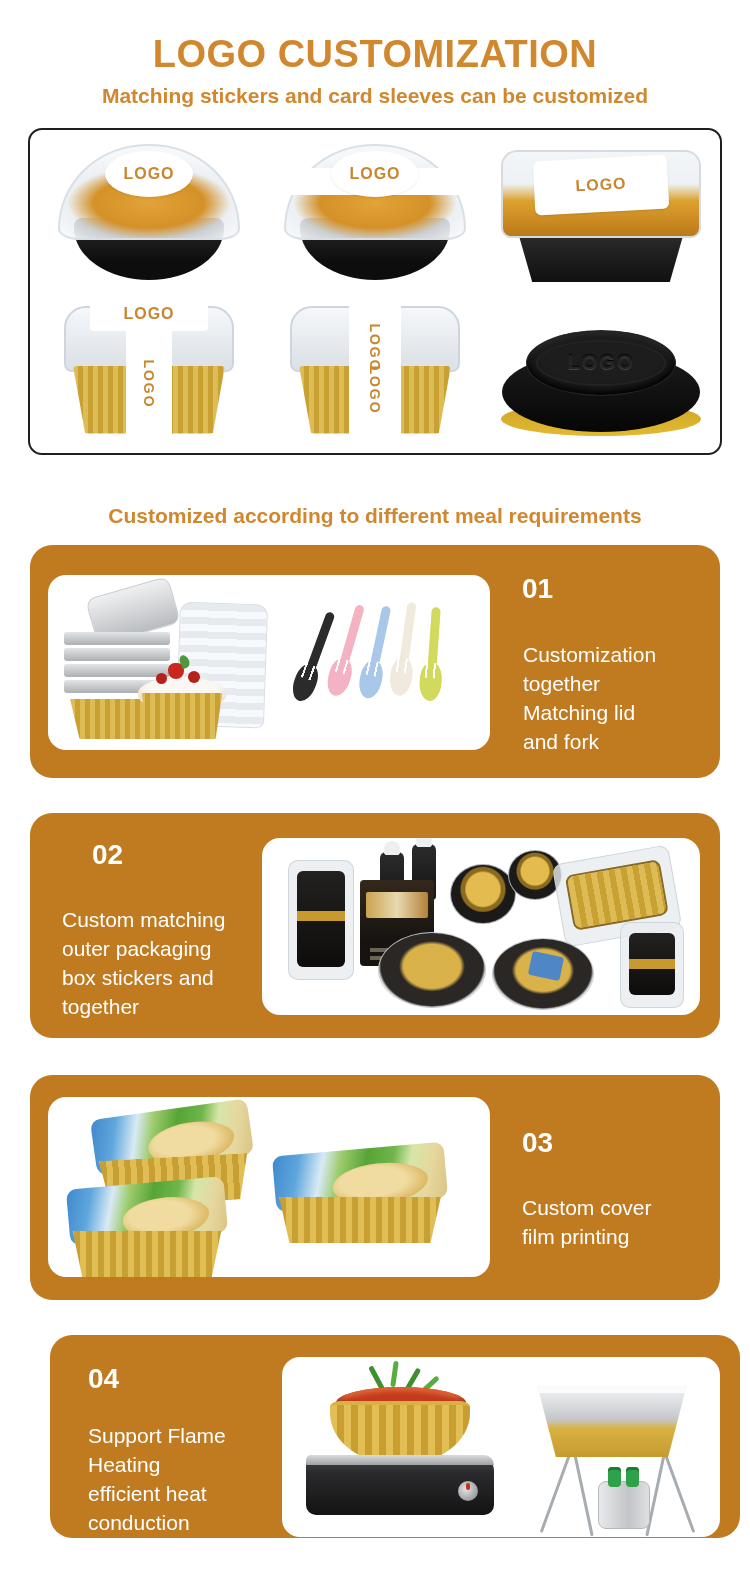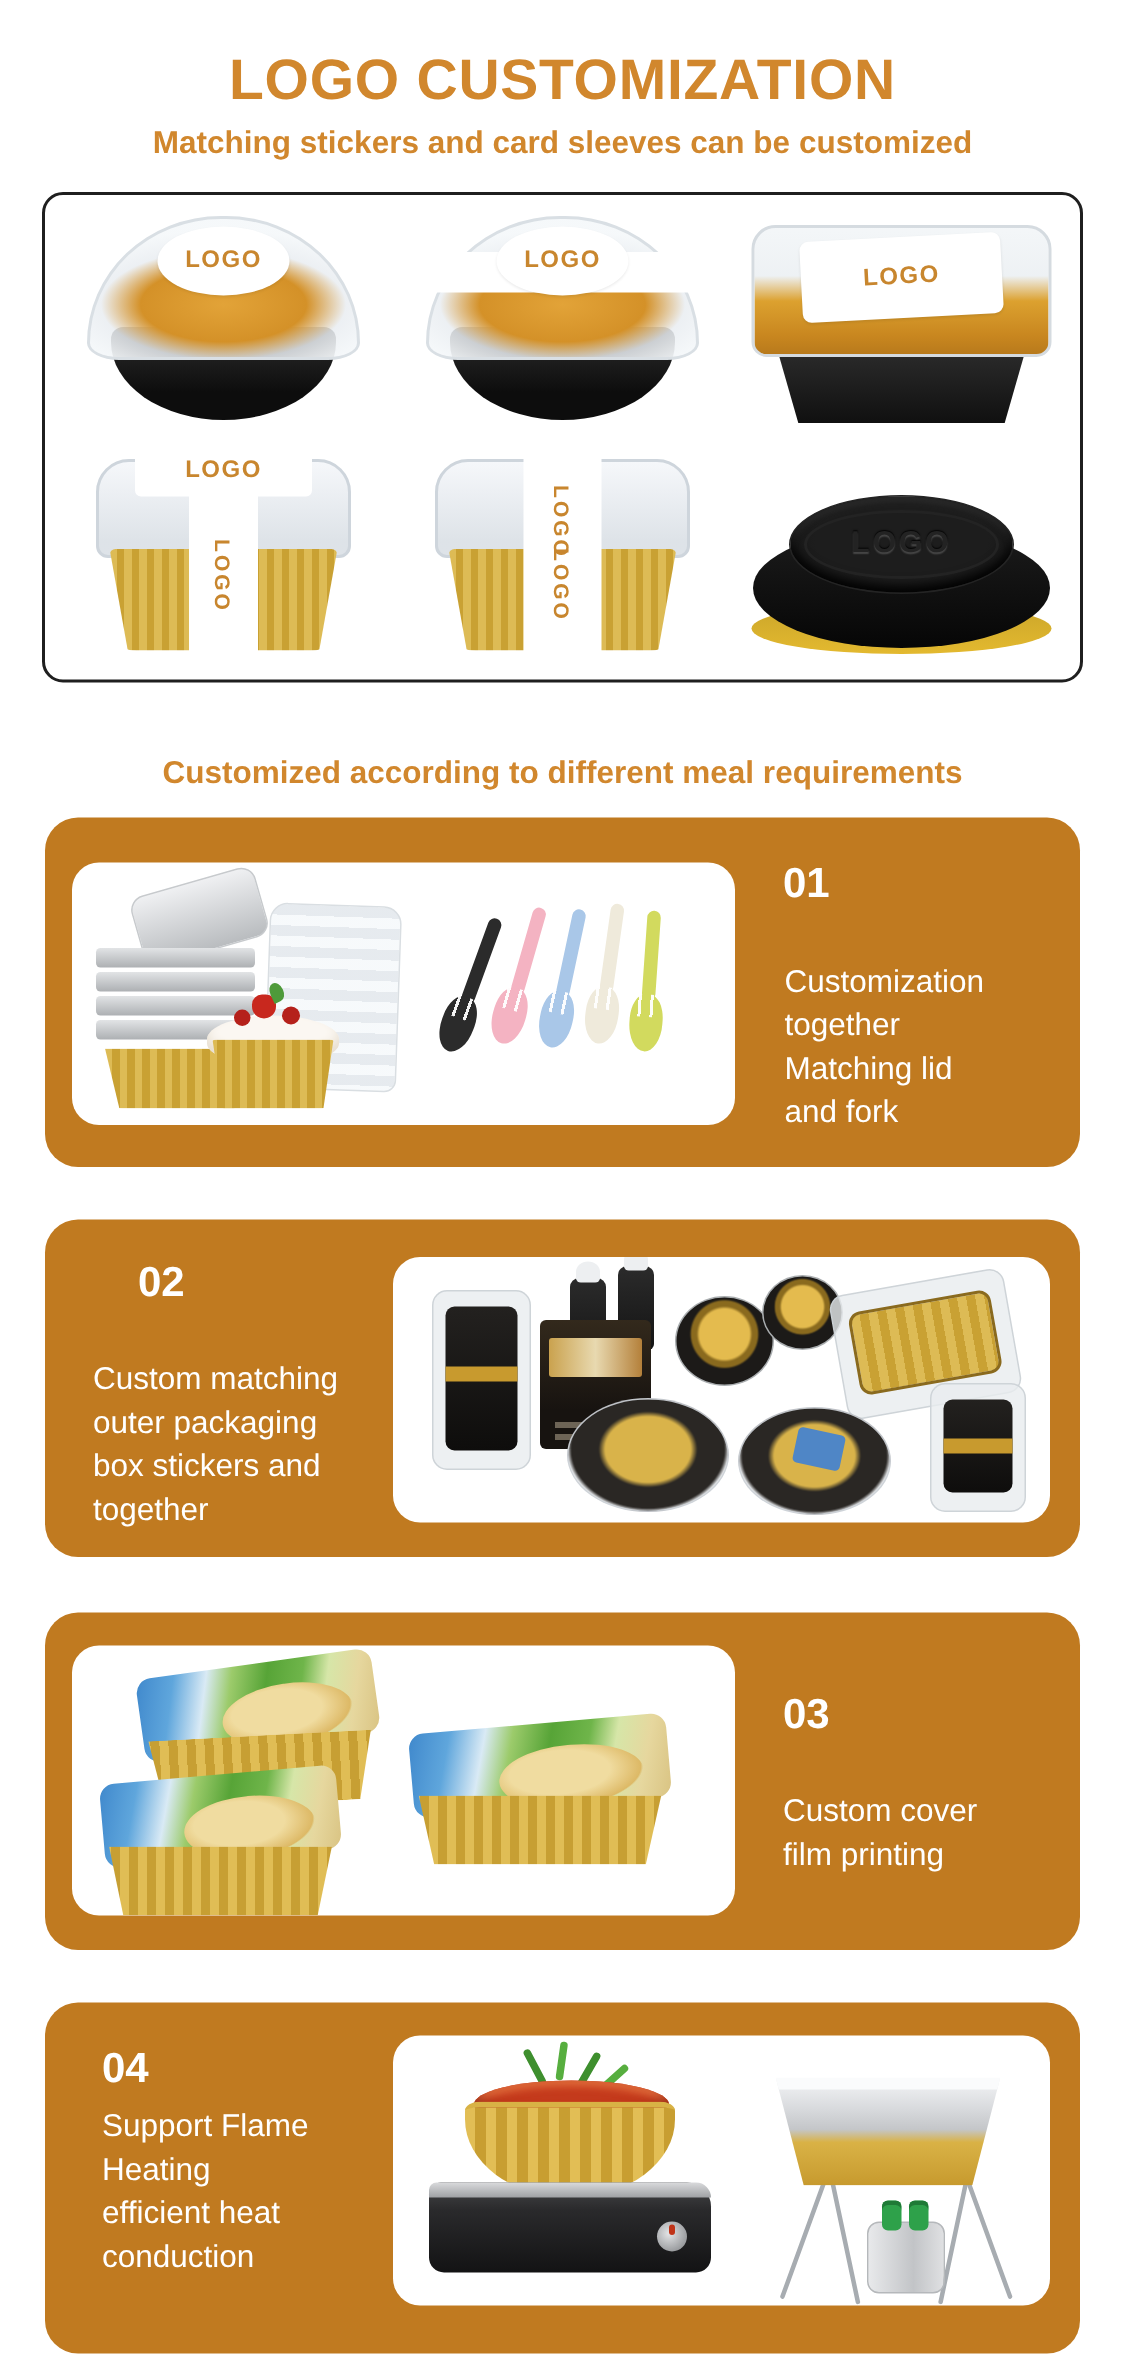--- a/index.html
+++ b/index.html
@@ -73,36 +73,36 @@
     display:flex;align-items:center;justify-content:center;
     box-shadow:inset 0 -4px 8px #000, inset 0 3px 4px #2e2e2e;}
   .bk-top::before{content:"";position:absolute;inset:9px;border:2px solid #232323;border-radius:50%;}
   .logo-emboss{color:#232323;font-weight:700;font-size:20px;letter-spacing:2px;
     text-shadow:0 1px 1px rgba(125,125,125,.45), 0 -1px 1px rgba(0,0,0,.9);}
   
   .card{position:absolute;left:30px;width:690px;background:#C07A20;border-radius:22px;}
   #card1{top:545px;height:233px;}
   #card2{top:813px;height:225px;}
   #card3{top:1075px;height:225px;}
-  #card4{top:1335px;height:234px;}
+  #card4{top:1335px;height:203px;margin-left:20px;}
   .panel{position:absolute;background:#fff;border-radius:18px;overflow:hidden;}
   #card1 .panel{left:18px;top:30px;width:442px;height:175px;}
   #card2 .panel{right:20px;top:25px;width:438px;height:177px;}
   #card3 .panel{left:18px;top:22px;width:442px;height:180px;}
   #card4 .panel{right:20px;top:22px;width:438px;height:180px;}
   .num{position:absolute;color:#fff;font-size:28px;font-weight:700;}
   #card1 .num{left:492px;top:28px;}
   #card2 .num{left:32px;top:26px;margin-left:30px;}
   #card3 .num{left:492px;top:52px;}
   #card4 .num{left:38px;top:28px;}
   .ftext{position:absolute;color:#fff;font-size:21px;line-height:29px;font-weight:400;}
   #card1 .ftext{left:493px;top:95px;}
   #card2 .ftext{left:32px;top:92px;}
   #card3 .ftext{left:492px;top:118px;}
-  #card4 .ftext{left:38px;top:68px;}
+  #card4 .ftext{left:38px;top:86px;}
   
   .f1-tiltcup{position:absolute;left:42px;top:12px;width:84px;height:46px;transform:rotate(-16deg);
     background:linear-gradient(180deg,#EFF0F2,#B9BCBF);border:1px solid #C7CACD;border-radius:10px;}
   .f1-stack{position:absolute;left:16px;top:54px;width:106px;}
   .f1-stack div{height:13px;margin-top:3px;background:linear-gradient(180deg,#E2E4E6,#ADB0B3);border-radius:3px;}
   .f1-goldcup{position:absolute;left:22px;top:124px;width:96px;height:40px;
     background:repeating-linear-gradient(90deg,#DDBB55 0 5px,#C9A133 5px 10px);
     clip-path:polygon(0 0,100% 0,90% 100%,10% 100%);border-radius:0 0 12px 12px;}
   .f1-lidstack{position:absolute;left:130px;top:28px;width:86px;height:122px;transform:rotate(2deg);
     background:repeating-linear-gradient(180deg, rgba(226,231,236,.85) 0 7px, rgba(246,249,251,.92) 7px 14px);

